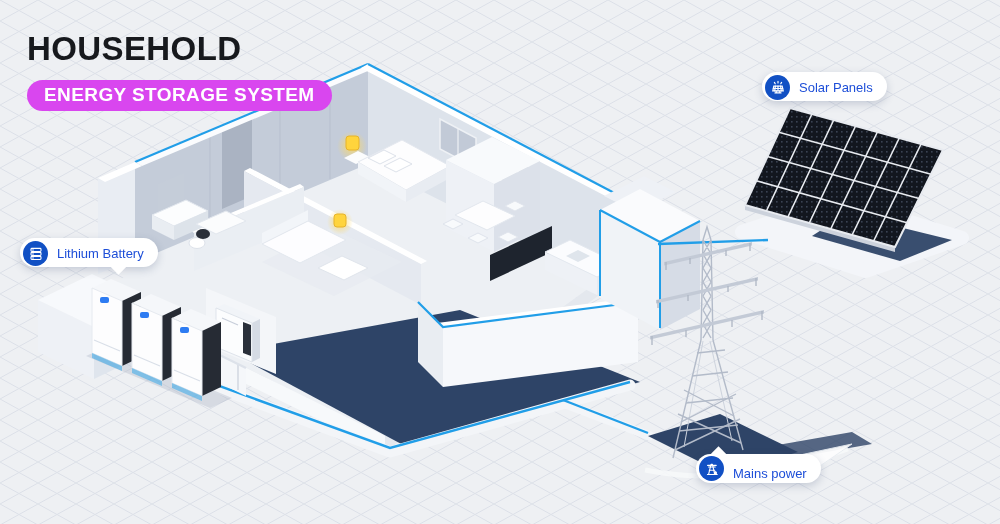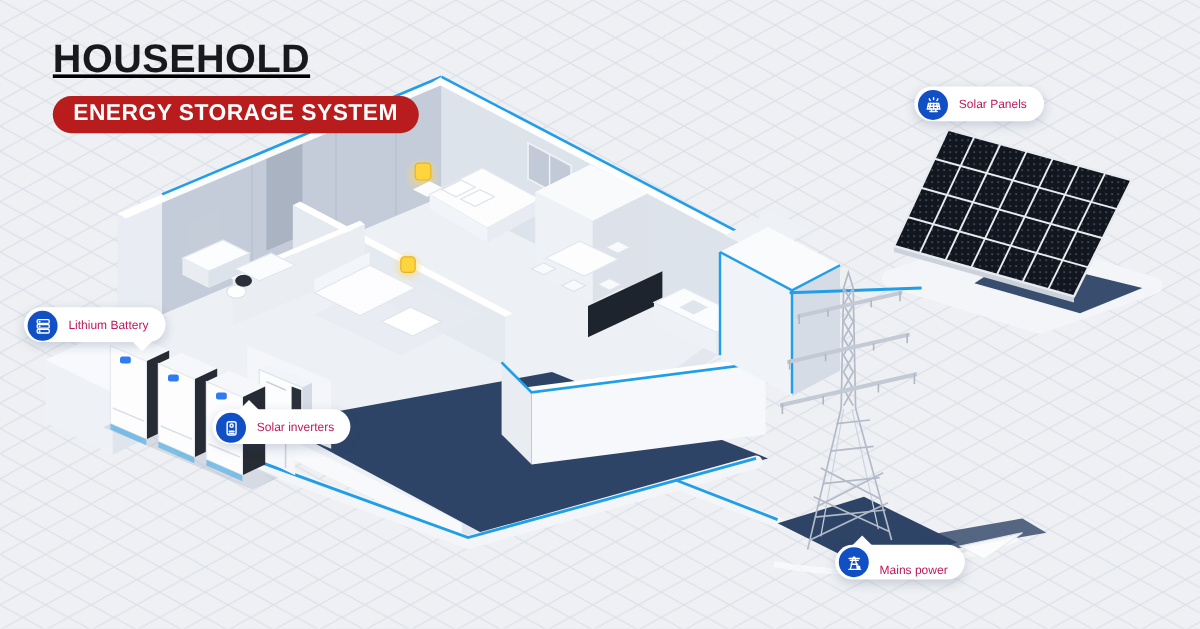--- a/index.html
+++ b/index.html
@@ -1,29 +1,29 @@
 <!DOCTYPE html>
 <html><head>
 <meta charset="utf-8">
 <style>
   html,body{margin:0;padding:0;}
   body{font-family:"Liberation Sans", sans-serif; background:#dfe2e8;}
   .stage{position:relative;width:1000px;height:524px;overflow:hidden;background:#eef0f3;}
   .scene{position:absolute;left:0;top:0;}
 
   
-  .header{position:absolute;left:44px;top:30px;z-index:6;text-decoration:underline;}
+  .header{position:absolute;left:27px;top:30px;z-index:6;}
   .header h1{margin:0;font-size:33px;font-weight:700;color:#17191d;letter-spacing:.4px;}
-  .badge{display:inline-block;margin-top:12px;background:#b91c1c;color:#fff;font-size:19px;
+  .badge{display:inline-block;margin-top:12px;background:#d946ef;color:#fff;font-size:19px;
          font-weight:700;padding:4px 17px 5px;border-radius:16px;letter-spacing:.4px;}
 
   
   .label{position:absolute;z-index:5;display:flex;align-items:center;gap:9px;background:#fff;
          border-radius:16px;padding:4px 14px 2px 3px;height:29px;box-sizing:border-box;
-         box-shadow:0 3px 9px rgba(50,70,110,.22);font-size:10px;color:#be185d;white-space:nowrap;}
+         box-shadow:0 3px 9px rgba(50,70,110,.22);font-size:13px;color:#1d4ed8;white-space:nowrap;}
   .lbl-icon{width:25px;height:25px;border-radius:50%;background:#1150c4;flex:0 0 25px;
             display:flex;align-items:center;justify-content:center;position:relative;z-index:1;}
   .lbl-icon.square{border-radius:7px;}
   .lbl-text{position:relative;z-index:1;}
   .tail{position:absolute;width:13px;height:13px;background:#fff;transform:rotate(45deg);z-index:0;}
 </style>
 </head>
 <body>
 
 <div class="stage">
@@ -261,44 +261,33 @@
         <path d="M8 1.4v1.6 M4.4 2.4l.8 1.4 M11.6 2.4l-.8 1.4"></path>
         <path d="M3.8 6.2h8.4l1 4.6H2.8z"></path>
         <path d="M8 6.2v4.6 M5.4 6.2l-.7 4.6 M10.6 6.2l.7 4.6 M3.3 8.5h9.4"></path>
         <path d="M6.2 10.8v1.9 M9.8 10.8v1.9 M5 12.9h6"></path>
       </svg>
     </span>
     <span class="lbl-text">Solar Panels</span>
   </div>
 
 
-  <div class="label" style="left:20px;top:256px;">
+  <div class="label" style="left:20px;top:238px;">
     <span class="tail" style="bottom:-5px;left:92px;"></span>
     <span class="lbl-icon">
       <svg width="16" height="16" viewBox="0 0 16 16" fill="none" stroke="#fff" stroke-width="1.1" stroke-linecap="round">
         <rect x="3" y="2.4" width="10" height="3.1" rx=".9"></rect>
         <rect x="3" y="6.4" width="10" height="3.1" rx=".9"></rect>
         <rect x="3" y="10.4" width="10" height="3.1" rx=".9"></rect>
         <path d="M5 4h.01 M5 8h.01 M5 12h.01" stroke-width="1.6"></path>
       </svg>
     </span>
     <span class="lbl-text">Lithium Battery</span>
   </div>
 
-  <div class="label" style="left:177px;top:341px;">
-    <span class="tail" style="top:-5px;left:24px;"></span>
-    <span class="lbl-icon">
-      <svg width="16" height="16" viewBox="0 0 16 16" fill="none" stroke="#fff" stroke-width="1.2" stroke-linecap="round">
-        <rect x="4.3" y="2.5" width="7.4" height="11" rx="1.7"></rect>
-        <circle cx="8" cy="5.7" r="1.3"></circle>
-        <path d="M6 10.4h4 M6 12.1h4"></path>
-      </svg>
-    </span>
-    <span class="lbl-text">Solar inverters</span>
-  </div>
 
   <div class="label" style="left:696px;top:454px;align-items:flex-end;">
     <span class="tail" style="top:-5px;left:16px;"></span>
     <span class="lbl-icon">
       <svg width="16" height="16" viewBox="0 0 16 16" fill="none" stroke="#fff" stroke-width="1.1" stroke-linecap="round" stroke-linejoin="round">
         <path d="M4.6 13.4 L7 3.4h1.4l2.4 10"></path>
         <path d="M4.6 6h6.6 M5.3 9.2h5.4 M3.6 4.4h8.6"></path>
         <path d="M9.9 13.4v-2.5l1.5-.9 1.5.9v2.5z" fill="#fff" stroke="none"></path>
         <path d="M3.4 13.5h9.8"></path>
       </svg>

